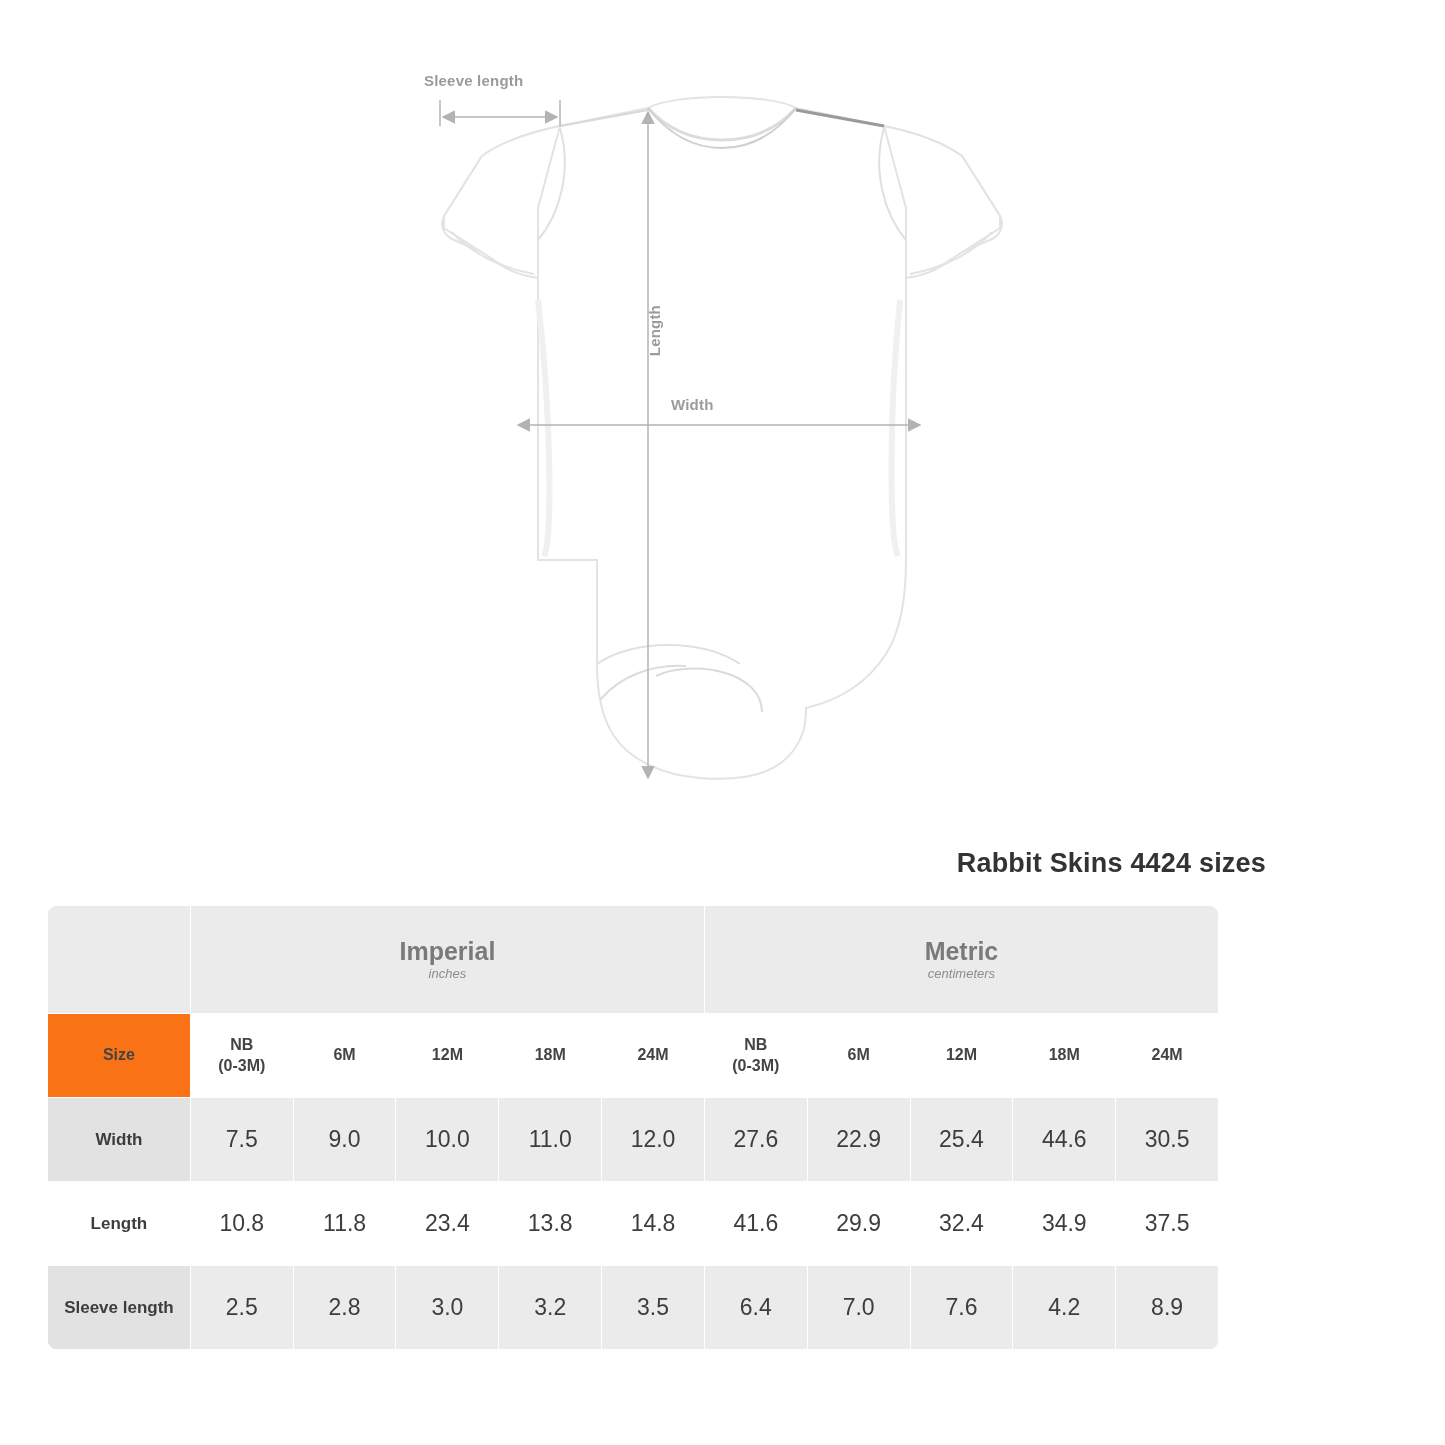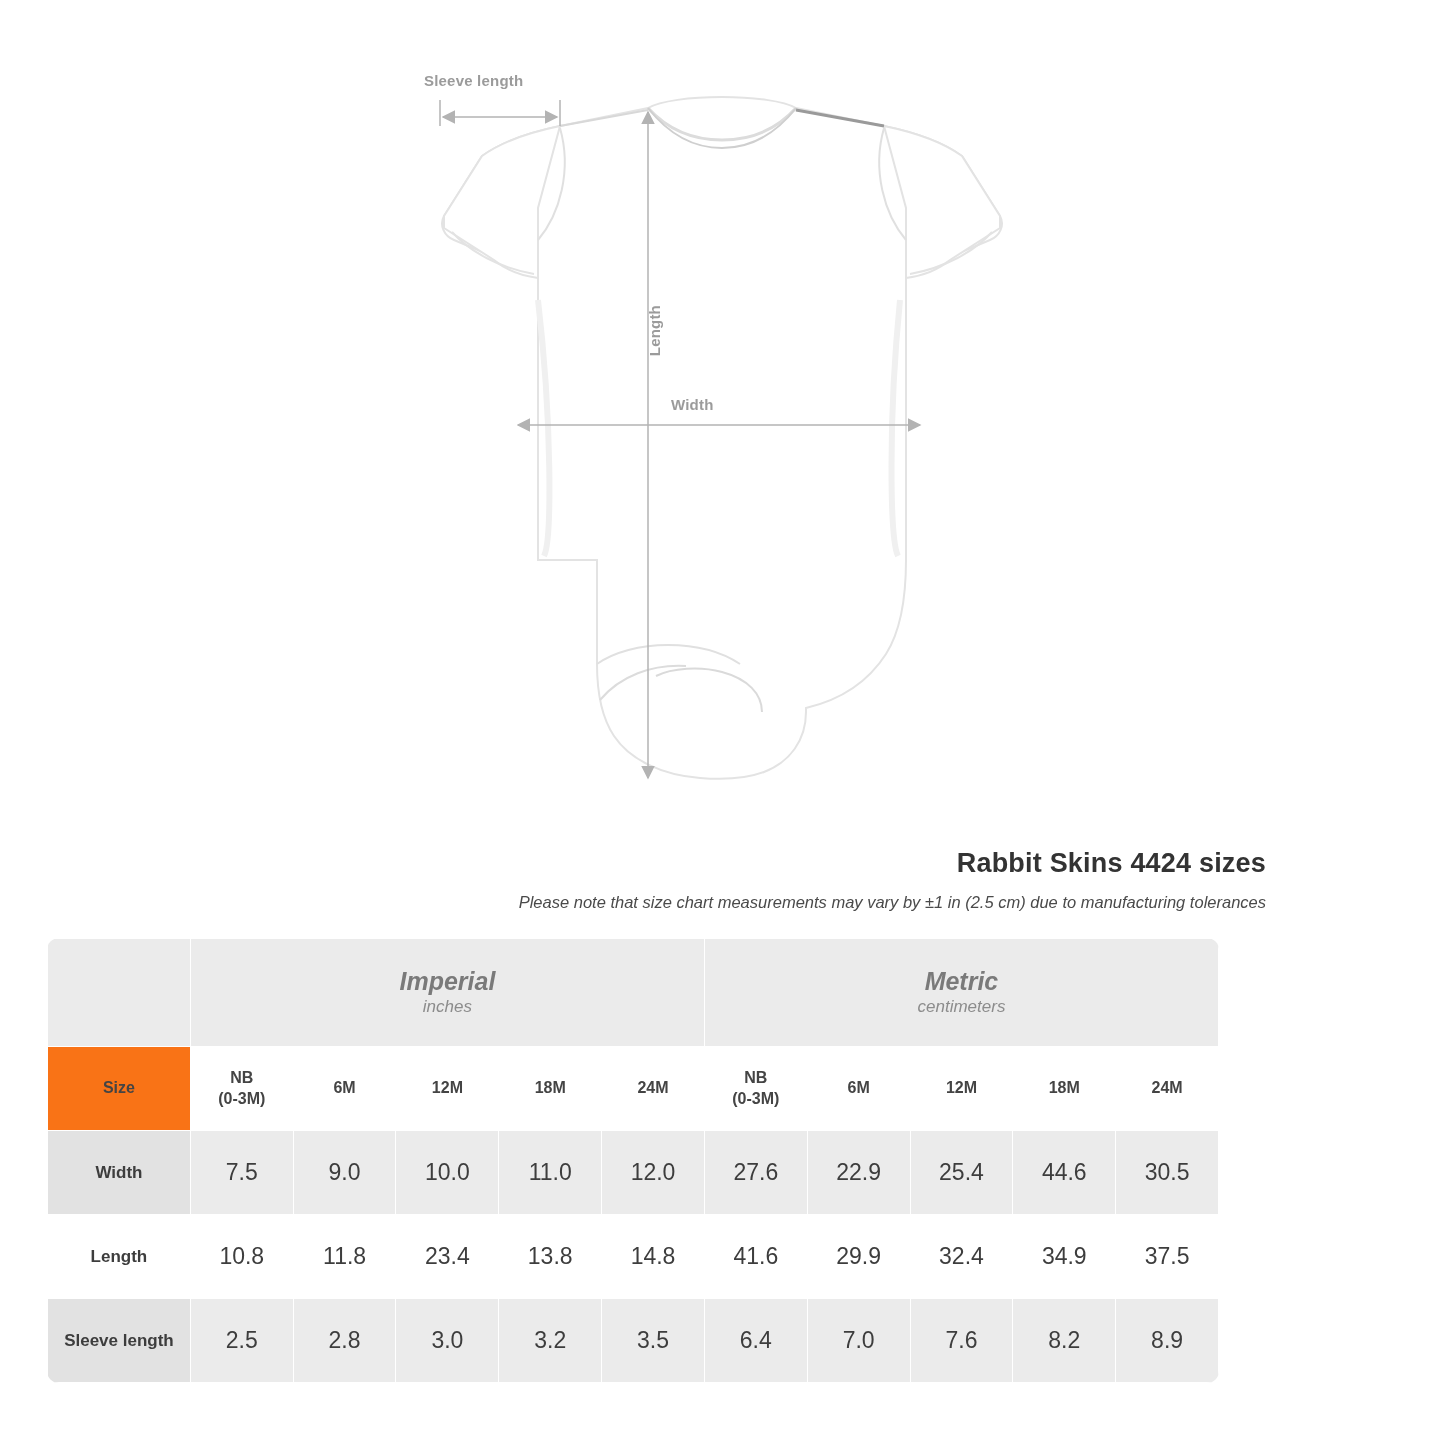--- a/index.html
+++ b/index.html
@@ -73,27 +73,26 @@
     text-align: center;
     vertical-align: middle;
   }
   .unit-head td {
     background: #ebebeb;
     height: 108px;
     padding: 0;
   }
   .unit-name {
     font-size: 25px;
-    font-style: italic;
     font-weight: bold;
     color: #7a7a7a;
     line-height: 1.05;
   }
   .unit-sub {
-    font-size: 17px;
+    font-size: 13px;
     font-style: italic;
     color: #8c8c8c;
     margin-top: 2px;
   }
   .col-head td {
     background: #ffffff;
     height: 84px;
     font-size: 16px;
     font-weight: bold;
     color: #444444;
@@ -203,21 +202,20 @@
       </g>
     </svg>
 
     <div class="dim-label sleeve">Sleeve length</div>
     <div class="dim-label width">Width</div>
     <div class="dim-label length">Length</div>
   </div>
 
   <div class="titleblock">
     <h1 class="chart-title">Rabbit Skins 4424 sizes</h1>
-    <p class="chart-note">Please note that size chart measurements may vary by ±1 in (2.5 cm) due to manufacturing tolerances</p>
   </div>
 
   <div class="table-wrap">
     <table class="sizes">
       <colgroup>
         <col class="firstcol">
         <col>
           <col>
           <col>
           <col>
@@ -306,20 +304,20 @@
         <tr class="alt">
           <td class="rowlabel">Sleeve length</td>
           <td>2.5</td>
           <td>2.8</td>
           <td>3.0</td>
           <td>3.2</td>
           <td>3.5</td>
           <td>6.4</td>
           <td>7.0</td>
           <td>7.6</td>
-          <td>8.2</td>
+          <td>4.2</td>
           <td>8.9</td>
         </tr>
       </tbody>
     </table>
   </div>
 
 </div>
 
 </body></html>

